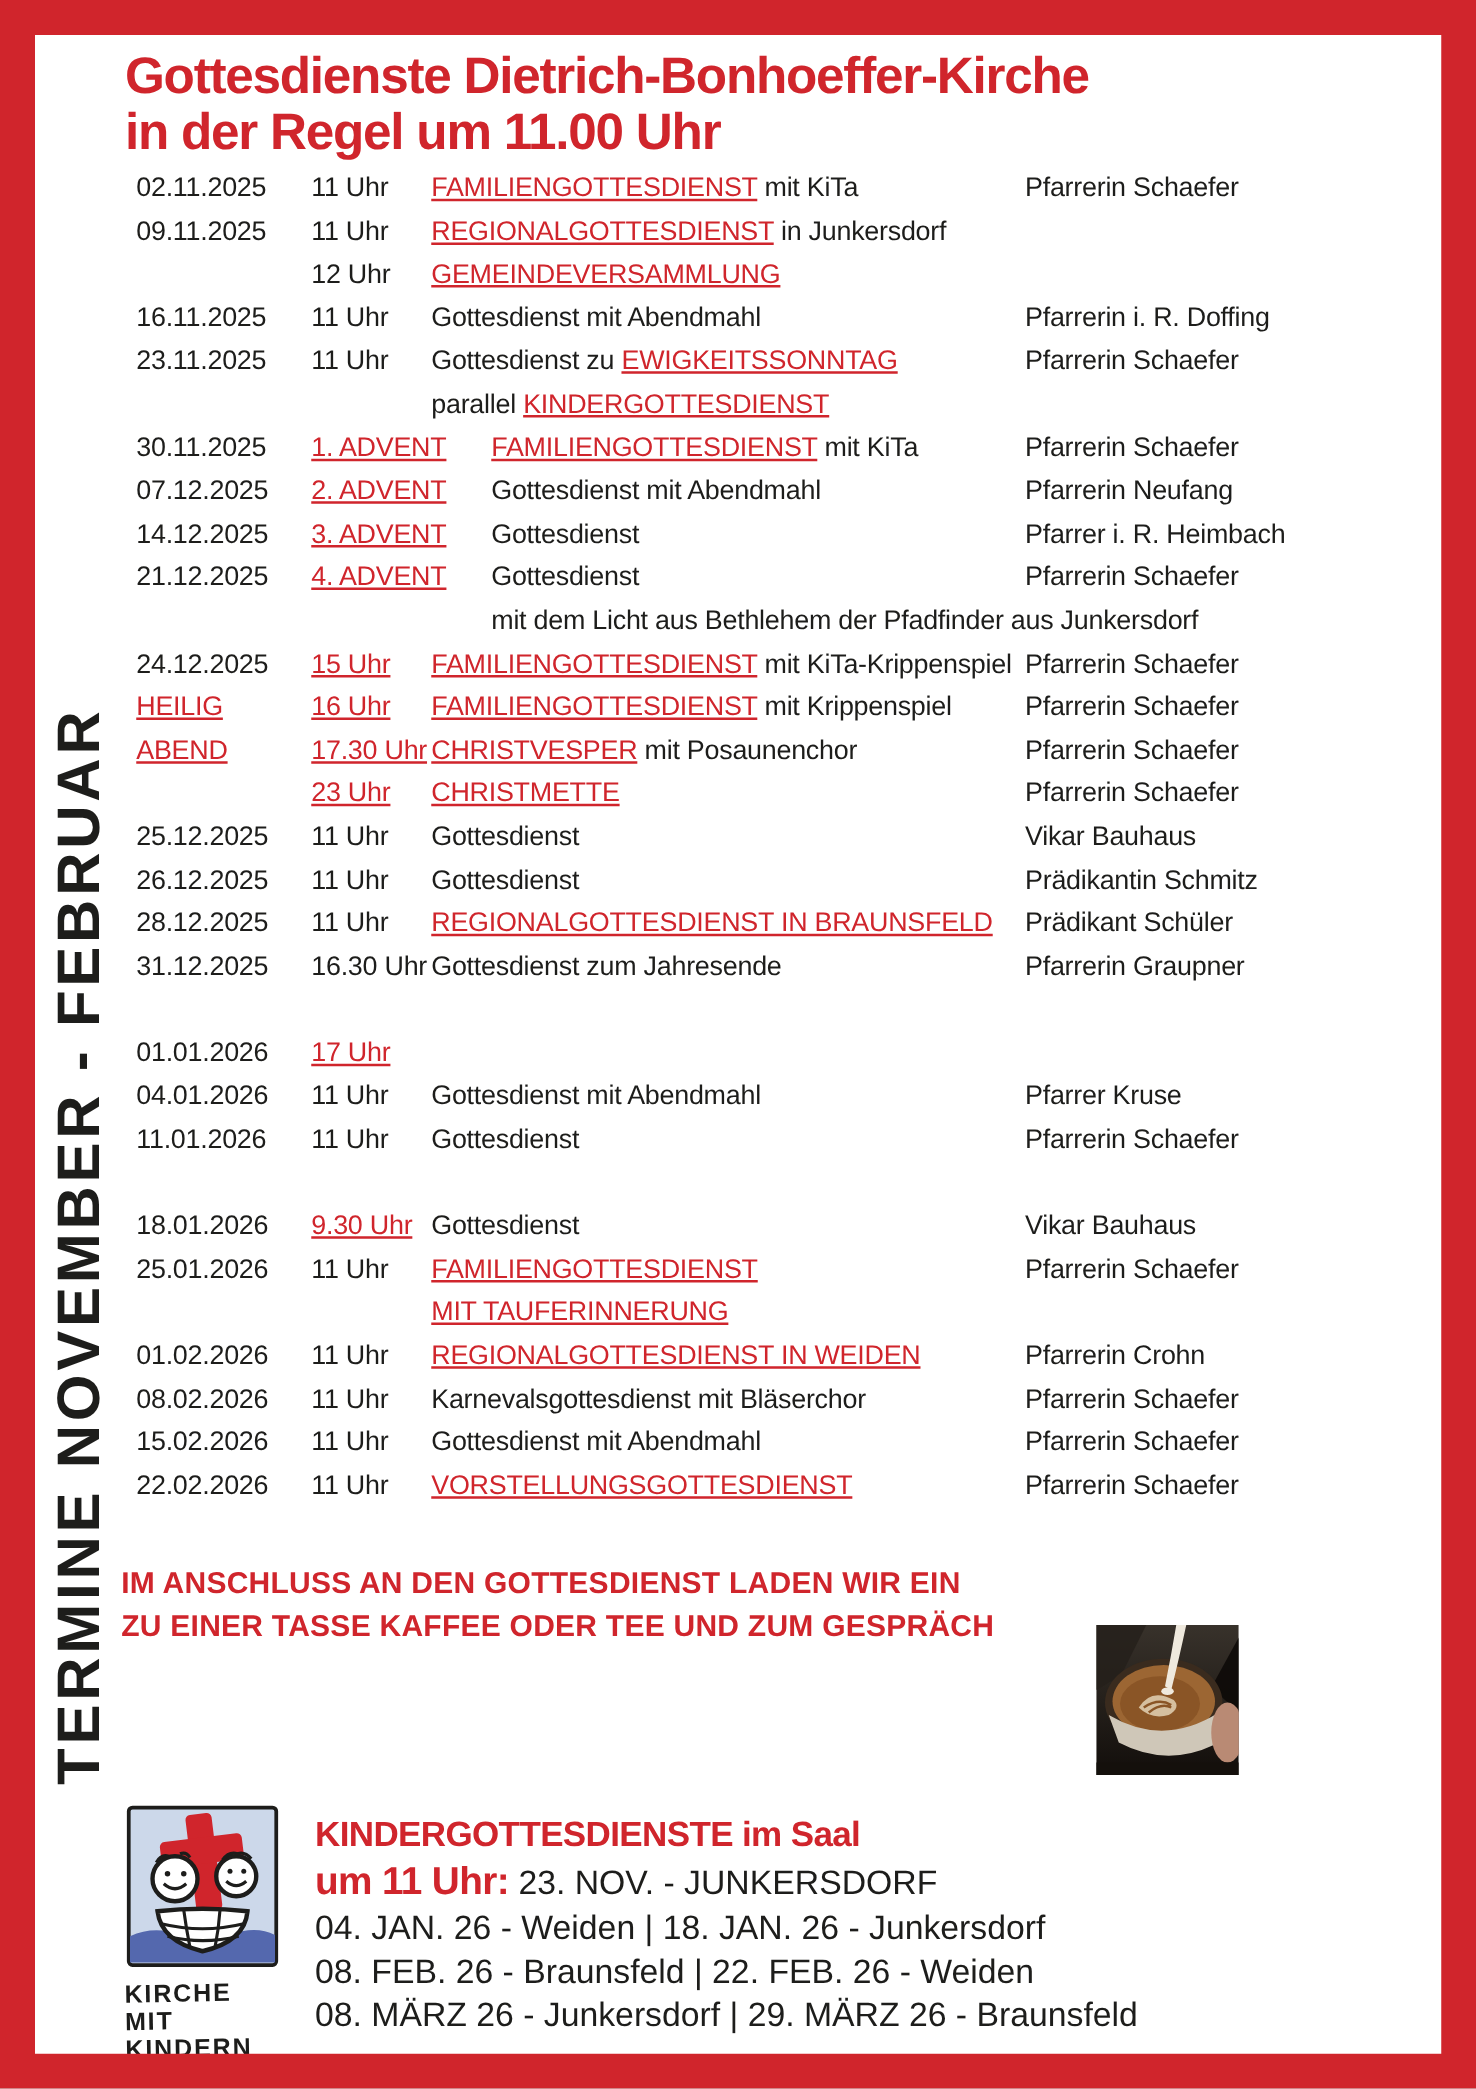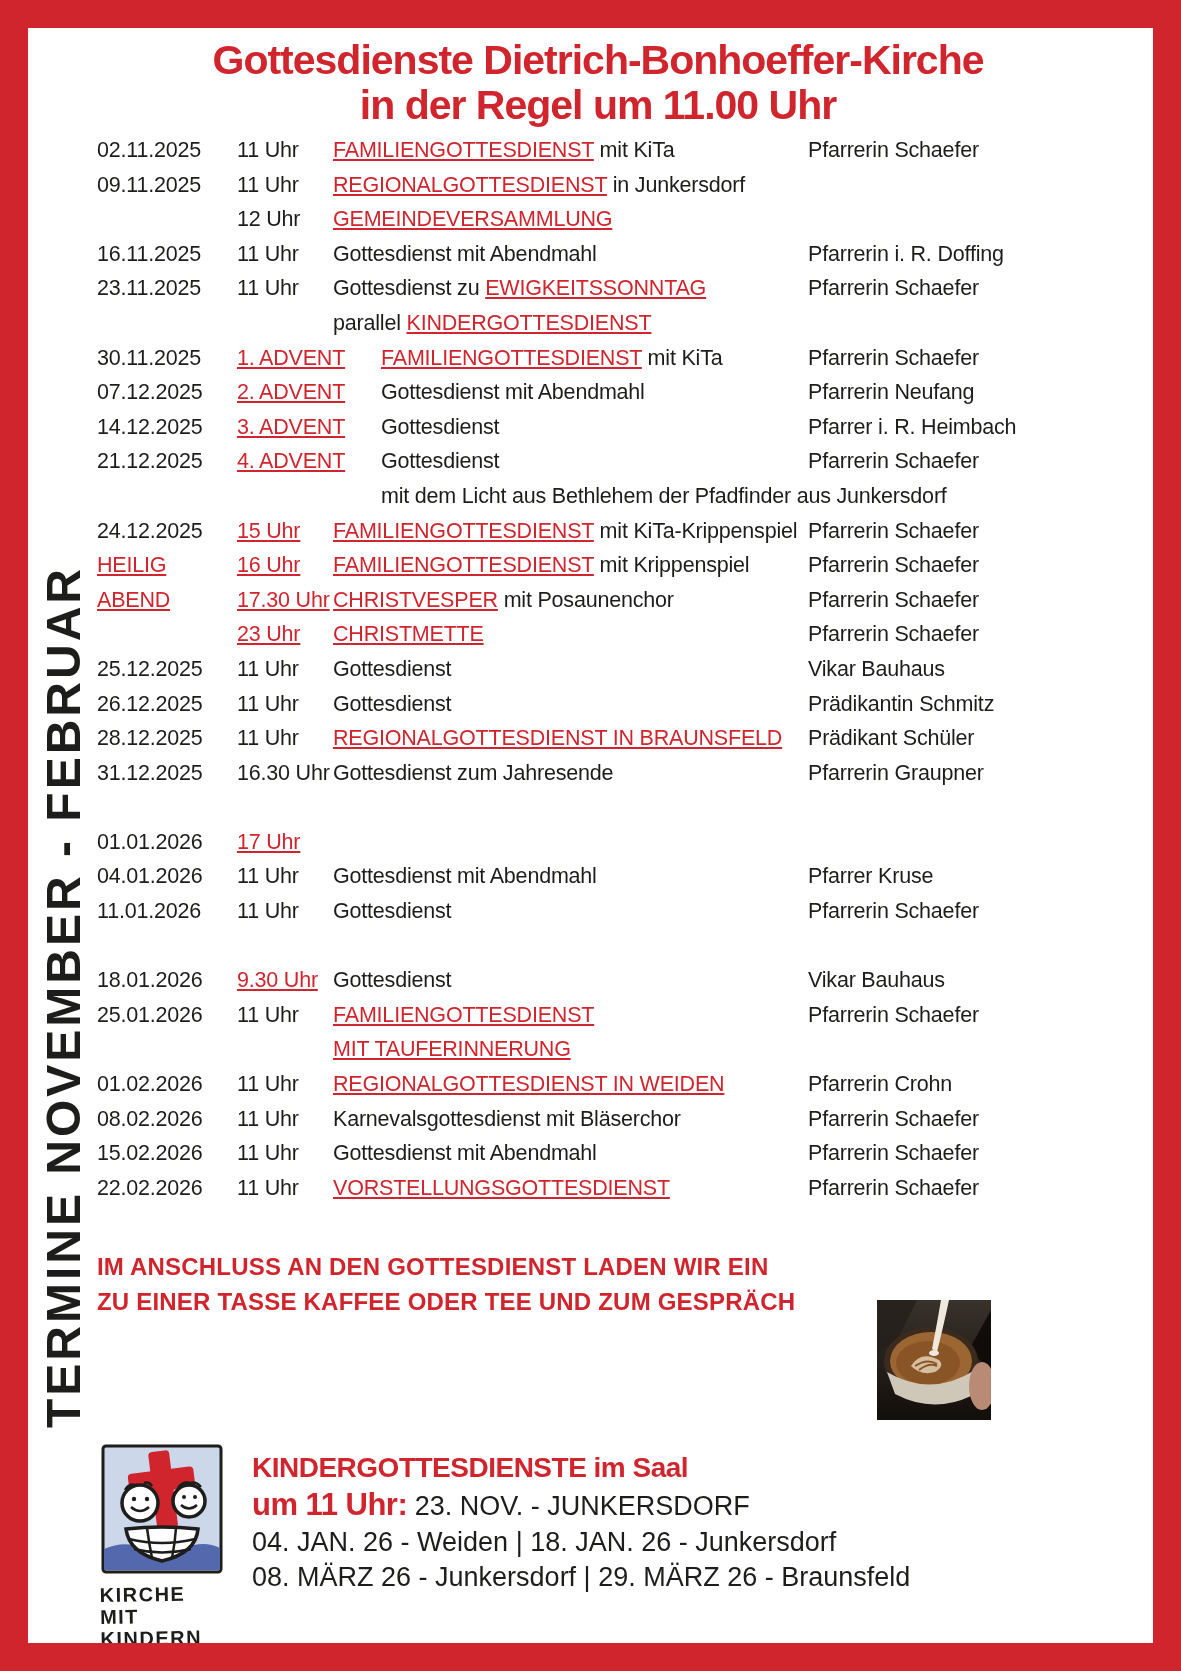--- a/index.html
+++ b/index.html
@@ -4,33 +4,33 @@
 <style>
   :root{ --red:#d0252c; --black:#1d1d1b; }
   html,body{margin:0;padding:0;background:#888;}
   .page{
     position:relative; width:1181px; height:1671px; background:#fff;
     margin:0 auto; overflow:hidden;
     font-family:"Liberation Sans", sans-serif; color:var(--black);
   }
   .frame{ position:absolute; inset:0; border:28px solid var(--red); pointer-events:none; z-index:5;}
   .title{
-    position:absolute; top:38px; left:100px; width:996px; text-align:center;
+    position:absolute; top:38px; left:100px; width:996px; text-align:left;
     color:var(--red); font-weight:bold; font-size:41px; line-height:45px; letter-spacing:-1px;
   }
   .sidebar{
     position:absolute; left:36px; top:1428px;
     transform:rotate(-90deg); transform-origin:0 0;
     font-size:48px; font-weight:bold; letter-spacing:3px; white-space:nowrap; color:var(--black);
   }
   .schedule{ position:absolute; left:97px; top:133px; width:1000px; font-size:21.5px; letter-spacing:-0.2px;}
   .row{ display:flex; height:34.6px; line-height:34.6px; white-space:nowrap;}
   .row.spacer{ height:34.6px; }
   .row.small{ height:26px; line-height:18px; font-size:19.5px; margin-top:-6px;}
-  .c-date{ width:140px; flex:none; overflow:visible;}
+  .c-date{ width:140px; flex:none; overflow:visible;margin-left:12px;}
   .c-time{ width:96px; flex:none; overflow:visible;}
   .c-desc{ width:475px; flex:none; overflow:visible;}
   .c-desc.indent{ padding-left:48px; width:427px;}
   .c-pastor{ flex:none; overflow:visible;}
   .red{ color:var(--red);text-decoration:underline; }
   .coffee-note{
     position:absolute; left:97px; top:1249px; color:var(--red);
     font-size:24px; line-height:35px; letter-spacing:0.2px; font-weight:bold;
   }
   .coffee-photo{ position:absolute; left:877px; top:1300px; width:114px; height:120px;}
@@ -295,16 +295,17 @@
   </div>
 
   <div class="kids">
     <div class="kids-heading">KINDERGOTTESDIENSTE im Saal</div>
     <div class="kids-first">
       <span class="tl">um 11 Uhr:</span>
       <span>23. NOV. - JUNKERSDORF</span>
     </div>
     <div>
         <div class="kids-line">04. JAN. 26 - Weiden | 18. JAN. 26 - Junkersdorf</div>
+        <div class="kids-line">08. FEB. 26 - Braunsfeld | 22. FEB. 26 - Weiden</div>
         <div class="kids-line">08. MÄRZ 26 - Junkersdorf | 29. MÄRZ 26 - Braunsfeld</div>
       </div>
   </div>
 </div>
 
 </body></html>

